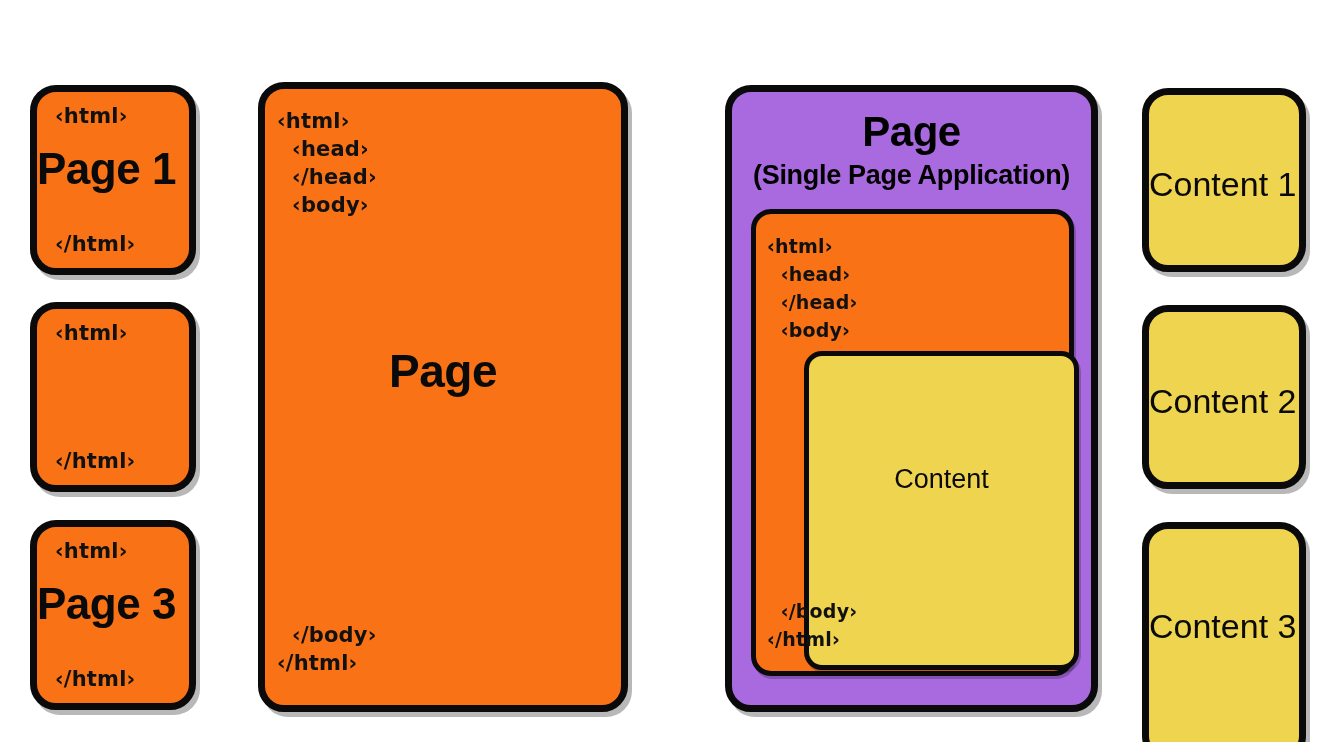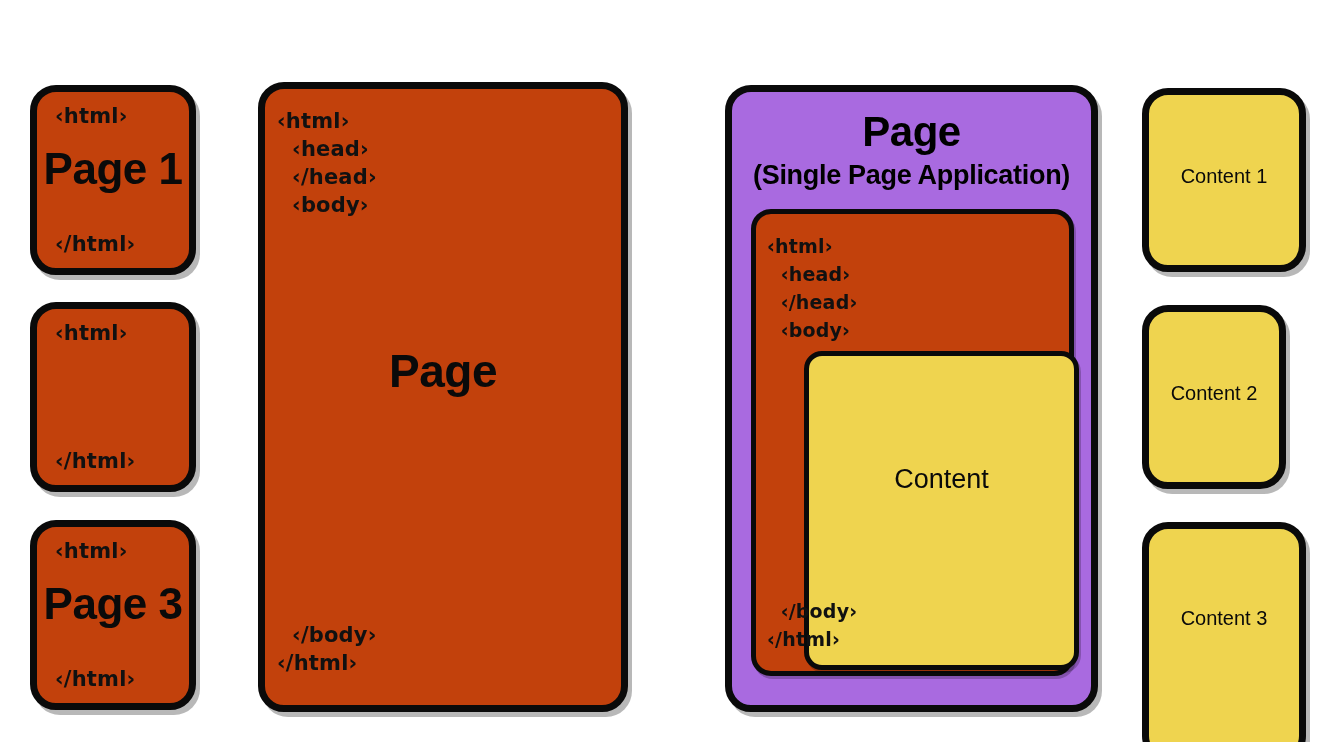--- a/index.html
+++ b/index.html
@@ -29,21 +29,21 @@
     position: absolute;
     box-sizing: border-box;
     border: 7px solid #0a0a0a;
     border-radius: 26px;
     box-shadow: 4px 5px 0 rgba(0,0,0,0.28);
   }
   .box.thin {
     border-width: 5px;
     box-shadow: 2px 3px 0 rgba(0,0,0,0.22);
   }
-  .blue   { background: #c2410c; padding-left: 11px; }
+  .blue   { background: #f97316; padding-left: 11px; }
   .purple { background: #a96ae0; }
   .yellow { background: #efd44f; }
 
   
   .code {
     position: absolute;
     font-family: "DejaVu Sans", sans-serif;
     font-size: 21px;
     line-height: 28px;
     font-weight: 600;
@@ -54,31 +54,30 @@
   .code.small {
     font-size: 19px;
     line-height: 28px;
   }
 
   
   .card-title {
     position: absolute;
     left: 0;
     width: 100%;
-    text-align: center;
     font-weight: 700;
     color: #0a0a0a;
   }
   .page-card-title {
     font-size: 44px;
     top: 52px;
     letter-spacing: -0.5px;
   }
   .content-card-title {
-    font-size: 20px;
+    font-size: 34px;
     top: 70px;
     font-weight: 400;
   }
 
   
   .big-label {
     position: absolute;
     left: 0;
     width: 100%;
     text-align: center;
@@ -185,21 +184,21 @@
 
       <div class="code small" style="left:11px; bottom:18px;">  ‹/body›
 ‹/html›</div>
     </div>
   </div>
 
   <div class="box yellow" style="left:1142px; top:88px; width:164px; height:184px;">
     <div class="card-title content-card-title">Content 1</div>
   </div>
 
-  <div class="box yellow" style="left:1142px; top:305px; width:144px; height:184px;">
+  <div class="box yellow" style="left:1142px; top:305px; width:164px; height:184px;">
     <div class="card-title content-card-title">Content 2</div>
   </div>
 
   <div class="box yellow" style="left:1142px; top:522px; width:164px; height:240px;">
     <div class="card-title content-card-title" style="top:78px;">Content 3</div>
   </div>
 
 </div>
 
 </body></html>

